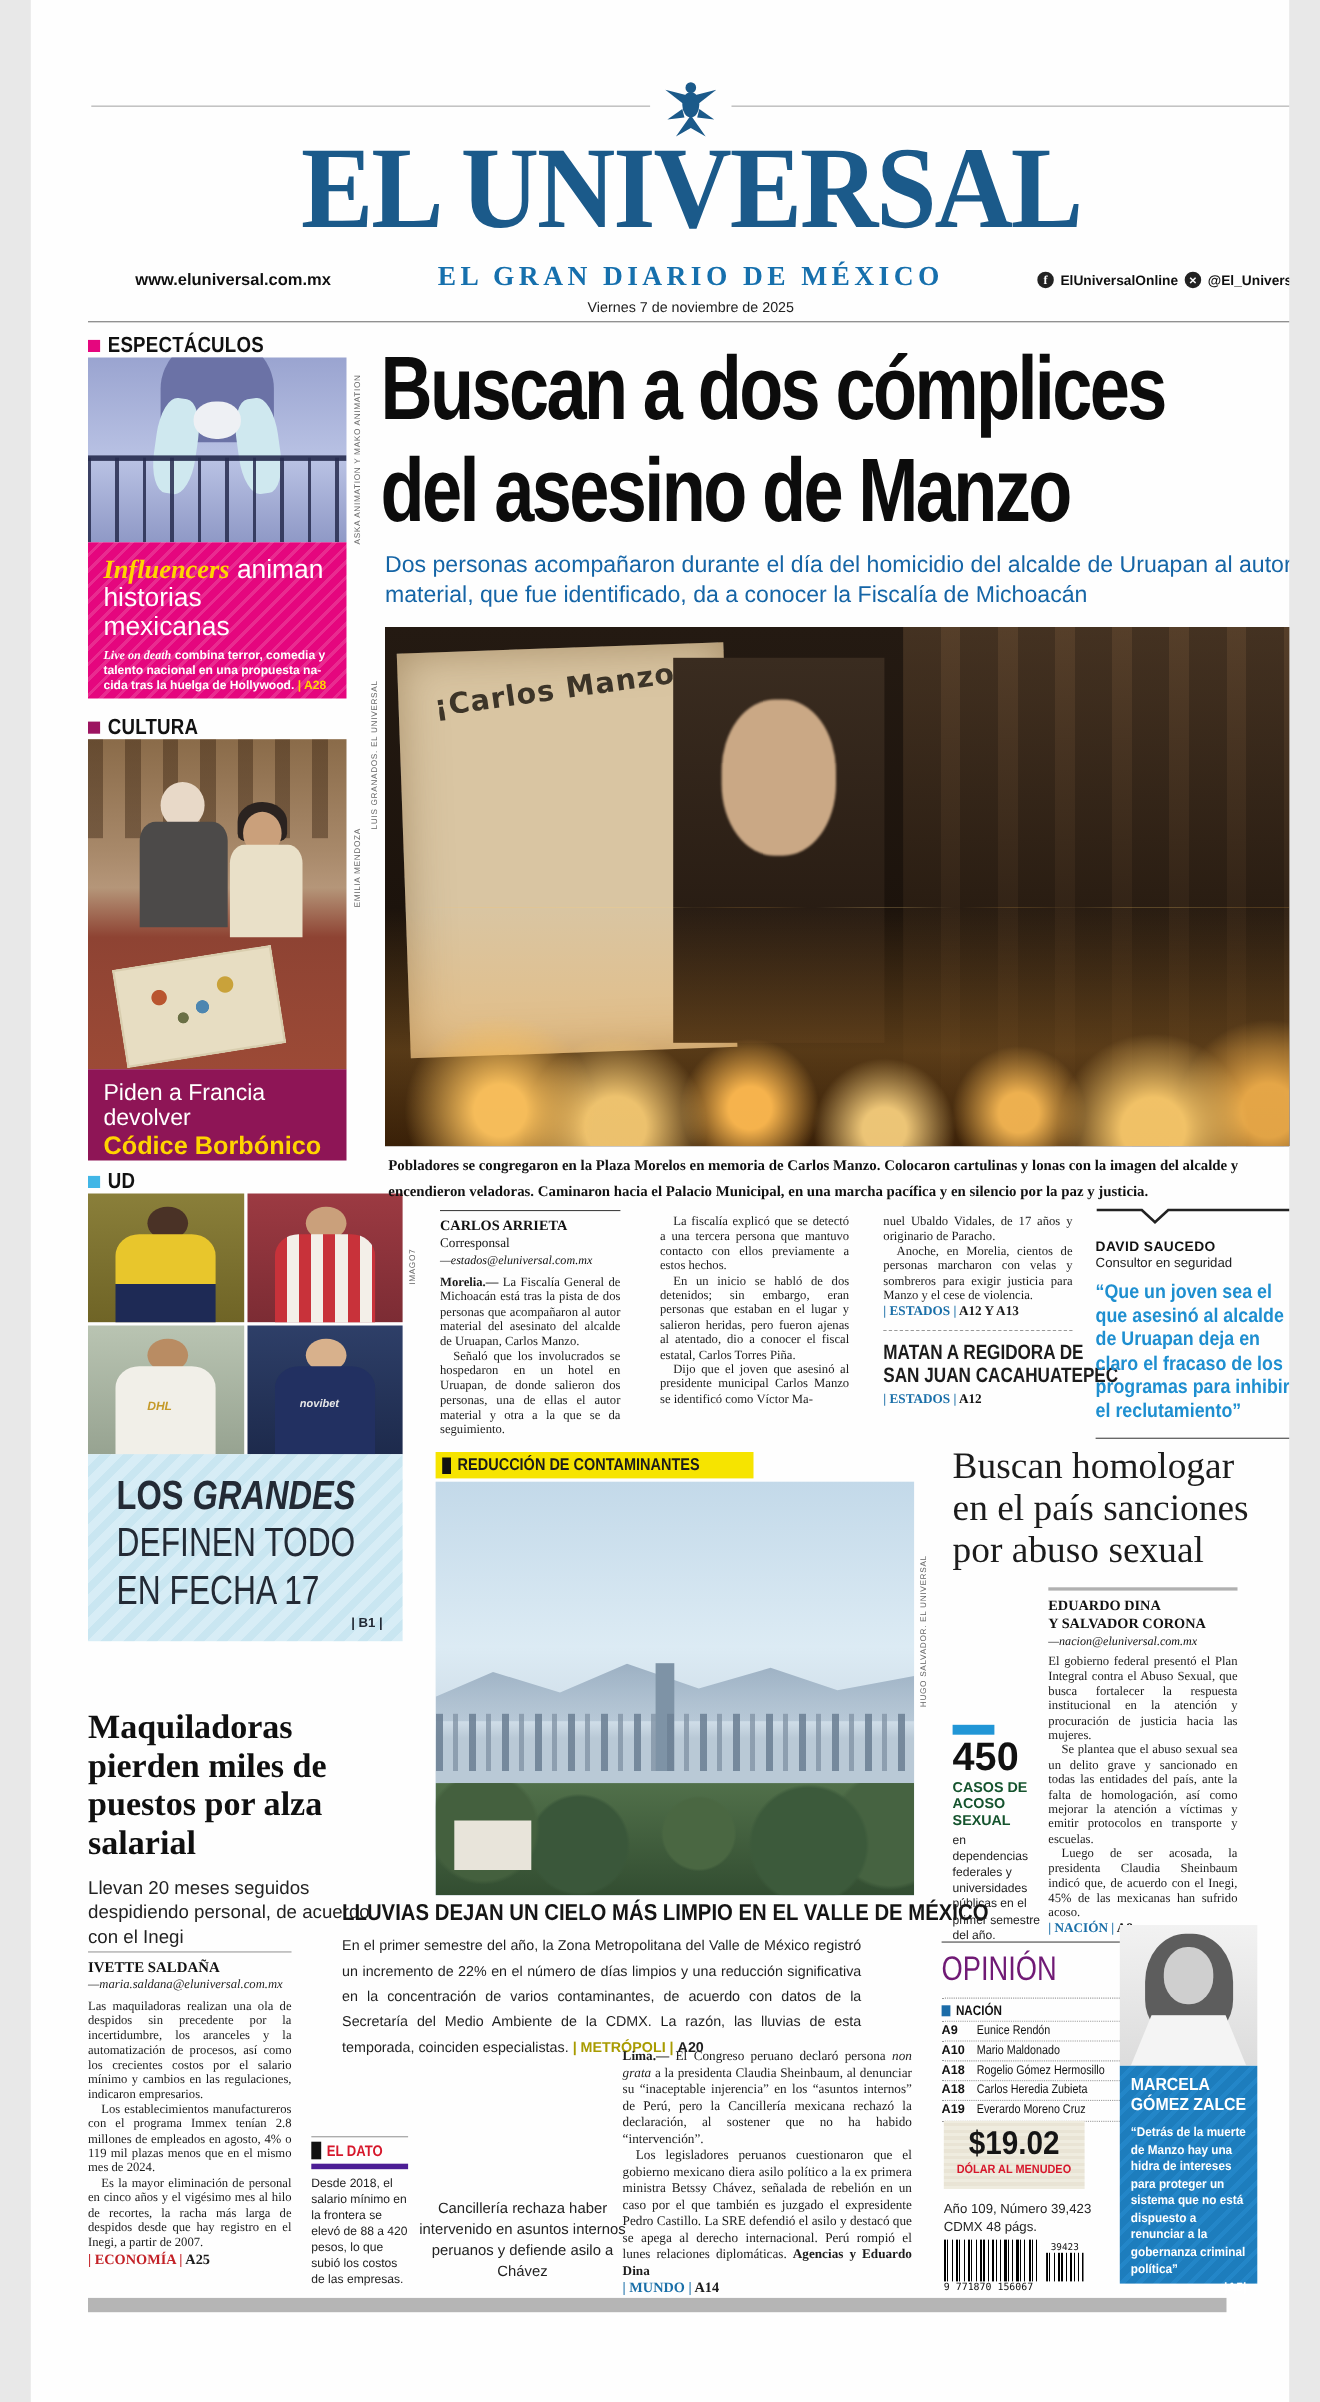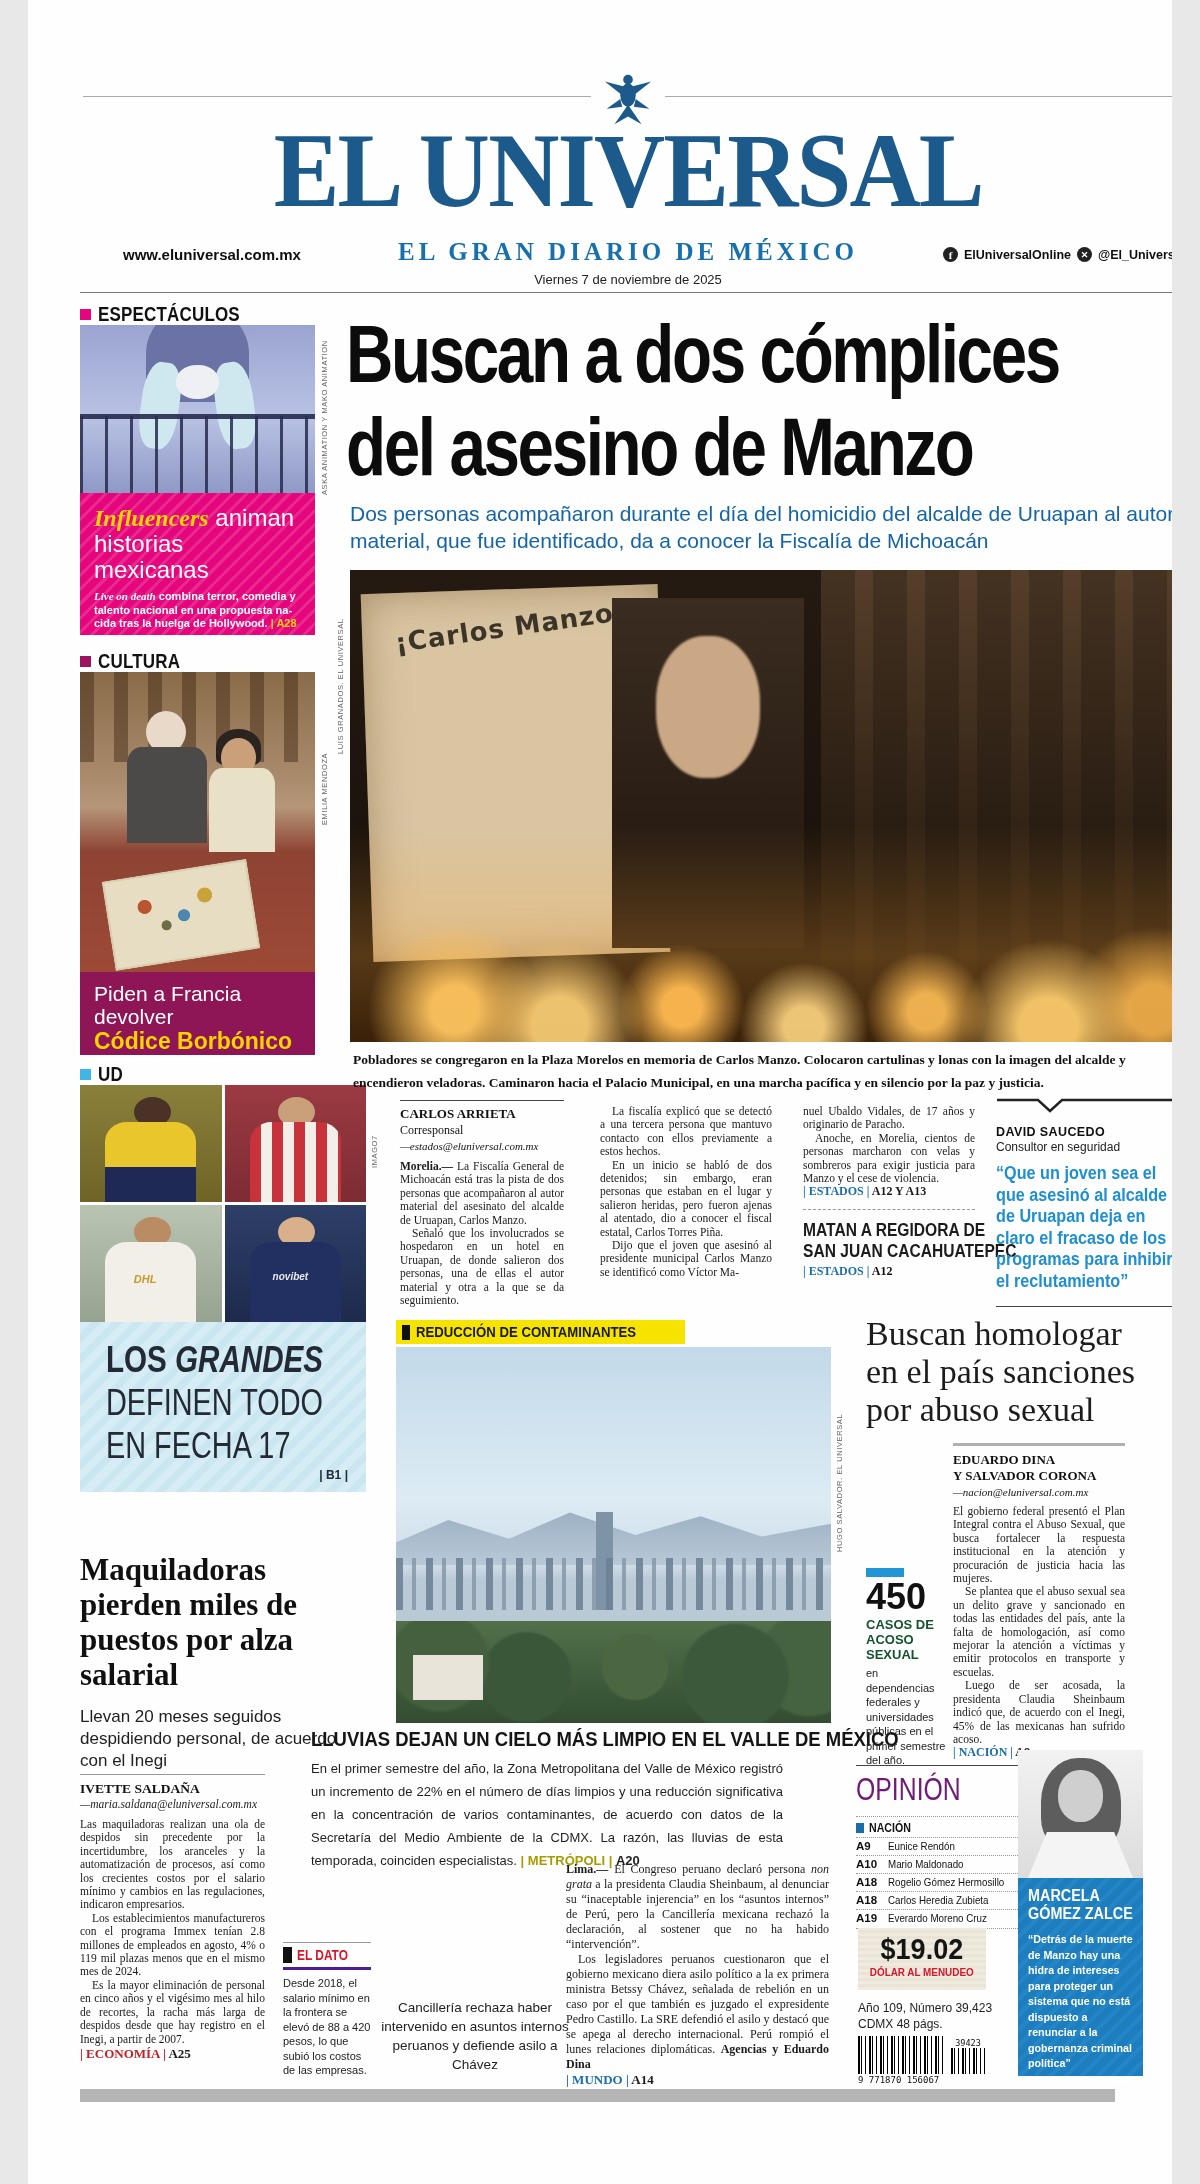--- a/index.html
+++ b/index.html
@@ -230,21 +230,21 @@
     <p class="ind">Los establecimientos manufactureros con el programa Immex tenían 2.8 millones de empleados en agosto, 4% o 119 mil plazas menos que en el mismo mes de 2024.</p>
     <p class="ind">Es la mayor eliminación de personal en cinco años y el vigésimo mes al hilo de recortes, la racha más larga de despidos desde que hay registro en el Inegi, a partir de 2007.</p>
     <p class="refline" style="font-size:13px;margin-top:1px"><span class="ref-red">| ECONOMÍA |</span> <span>A25</span></p>
   </div>
 
   <div class="abs" style="left:255px;top:1942px;width:88px">
     <div style="border-top:1px solid #999;padding-top:4px;display:flex;align-items:center;gap:5px">
       <span style="width:9px;height:16px;background:#111;display:inline-block"></span>
       <span class="cond" style="font-weight:bold;font-size:14px;color:#d6172b">EL DATO</span>
     </div>
-    <div style="border-top:3px solid #4c1d95;margin-top:4px;padding-top:6px;font-size:11px;line-height:14.5px;color:#222">Desde 2018, el salario mínimo en la frontera se elevó de 88 a 420 pesos, lo que subió los costos de las empresas.</div>
+    <div style="border-top:5px solid #4c1d95;margin-top:4px;padding-top:6px;font-size:11px;line-height:14.5px;color:#222">Desde 2018, el salario mínimo en la frontera se elevó de 88 a 420 pesos, lo que subió los costos de las empresas.</div>
   </div>
 
   <div class="abs" style="left:318px;top:307px;font-weight:bold;font-size:82px;color:#0c0c0c">
     <span class="cond" style="transform:scaleX(.8);letter-spacing:-3px">Buscan a dos cómplices</span>
   </div>
   <div class="abs" style="left:318px;top:400px;font-weight:bold;font-size:82px;color:#0c0c0c">
     <span class="cond" style="transform:scaleX(.8);letter-spacing:-3px">del asesino de Manzo</span>
   </div>
   <div class="abs" style="left:322px;top:500px;width:880px;font-size:21px;line-height:27px;color:#1565a6">Dos personas acompañaron durante el día del homicidio del alcalde de Uruapan al autor material, que fue identificado, da a conocer la Fiscalía de Michoacán</div>
 

